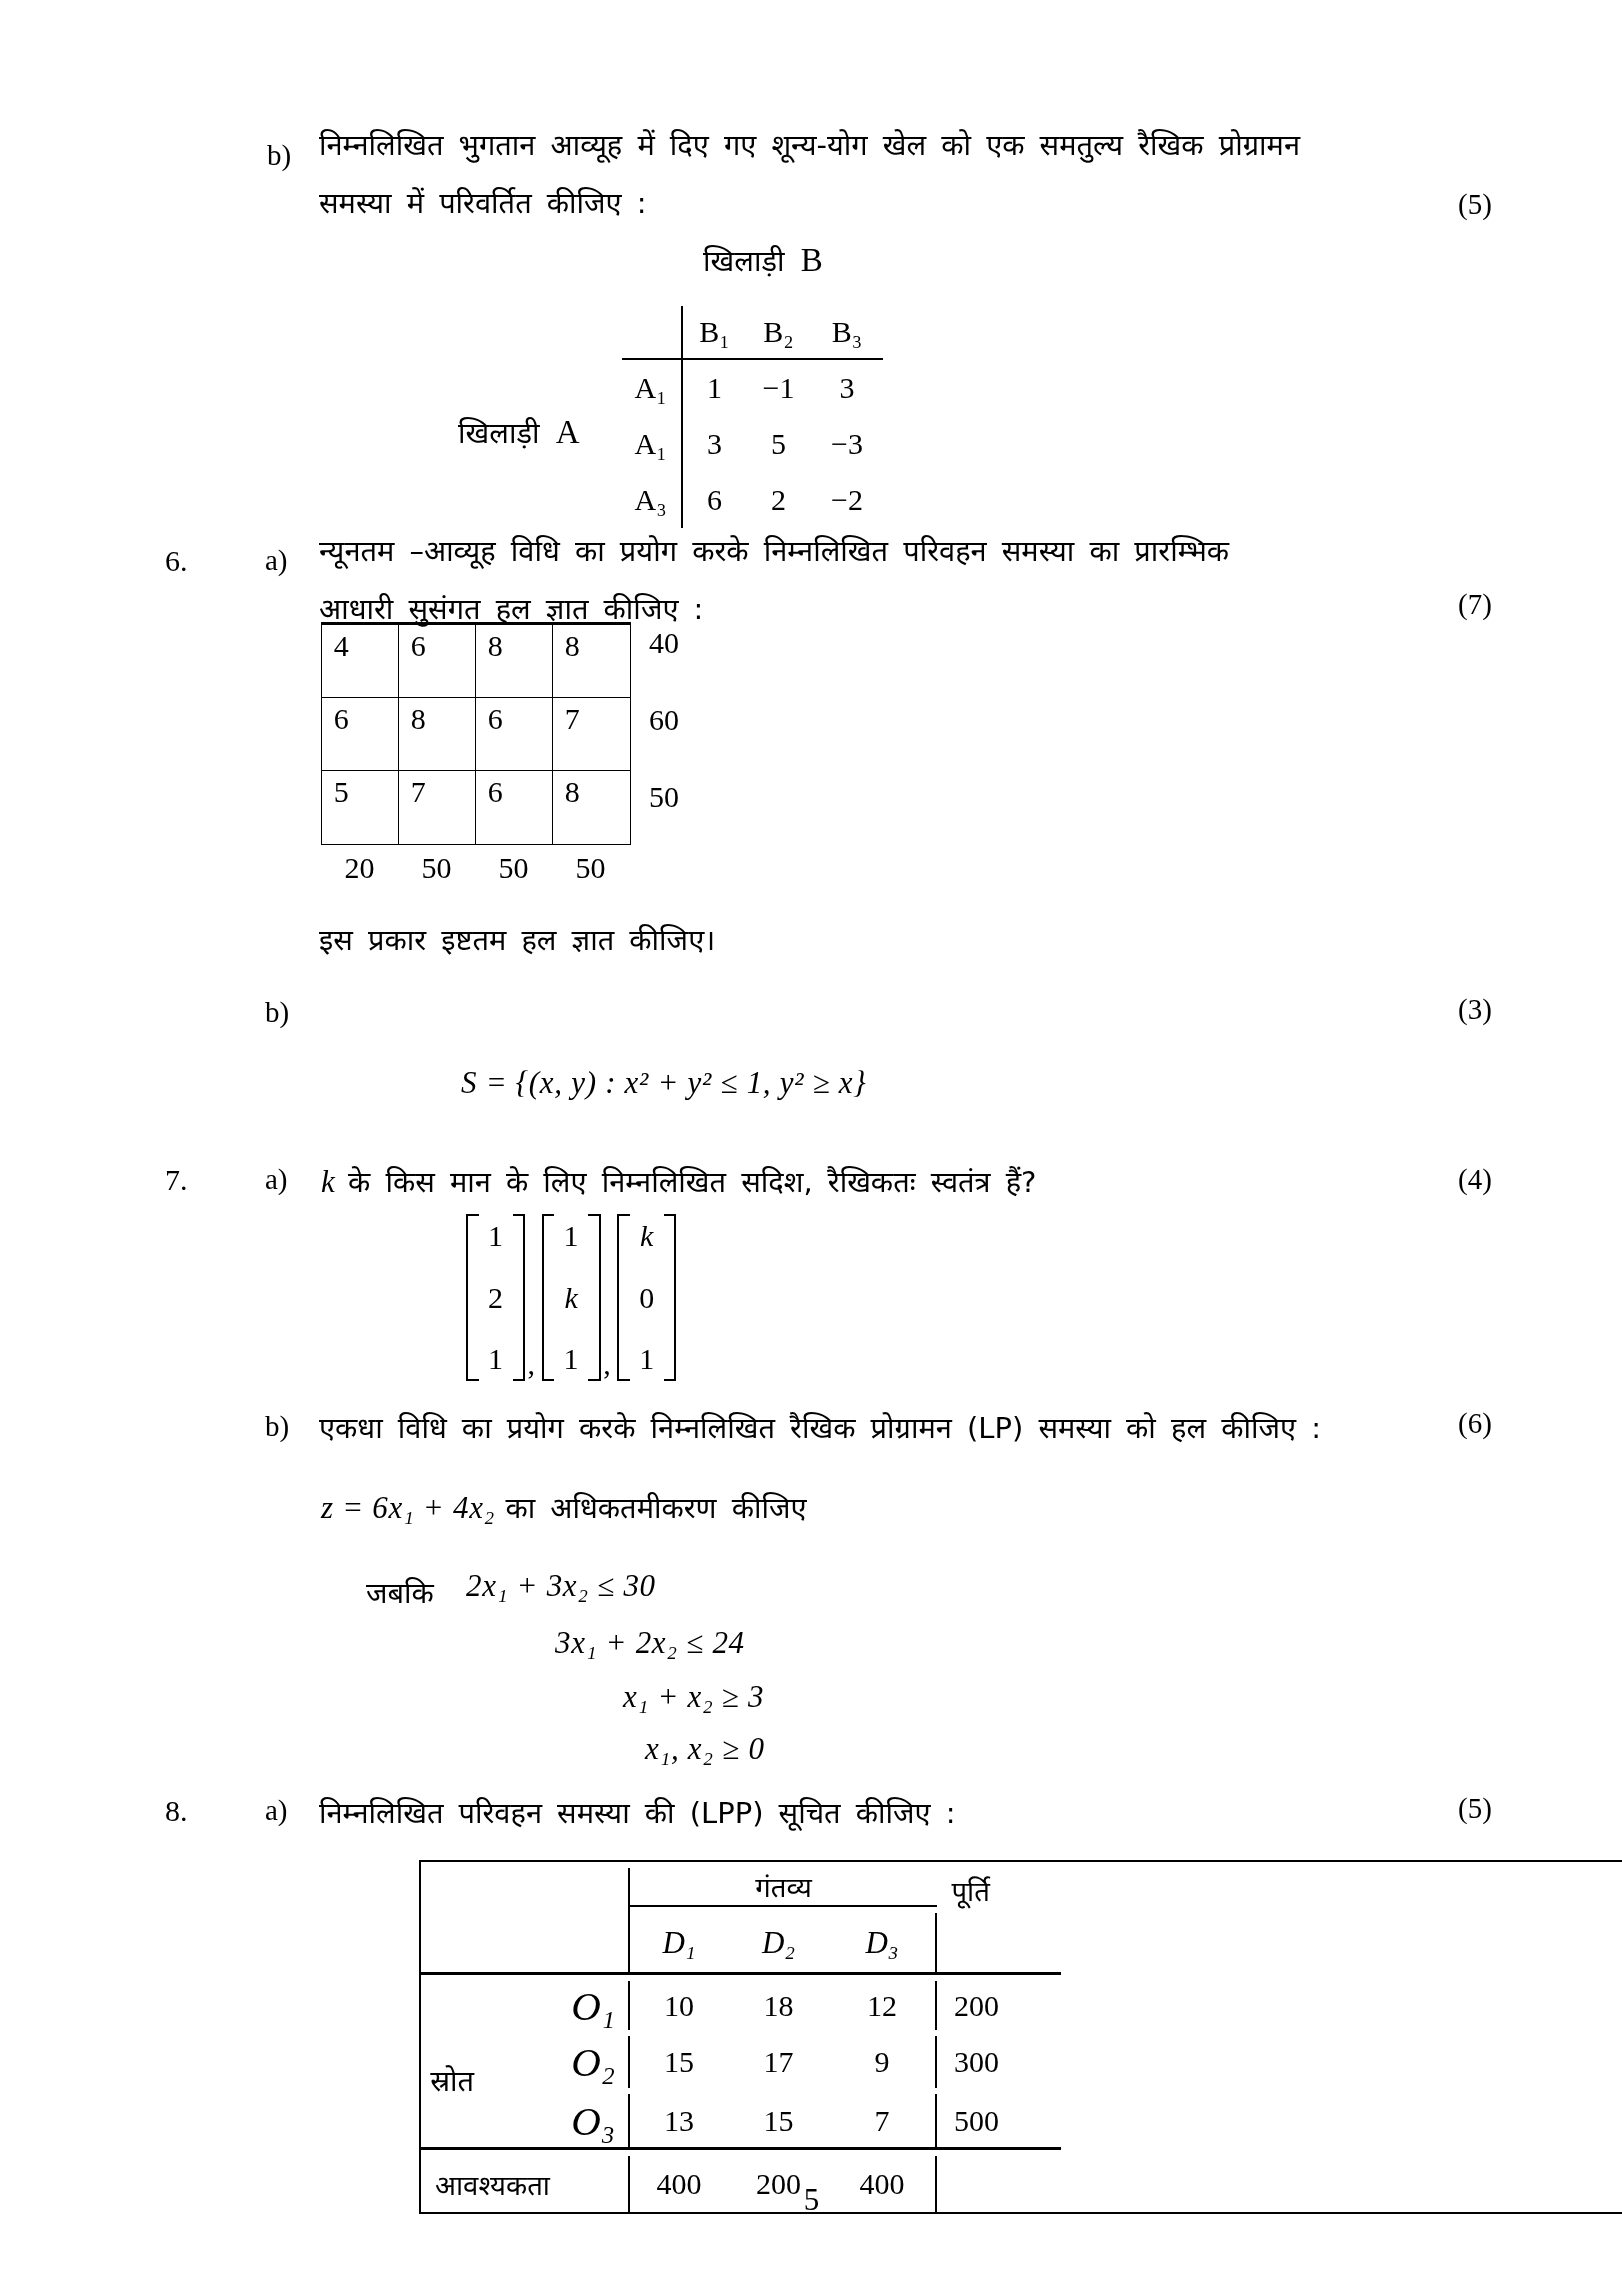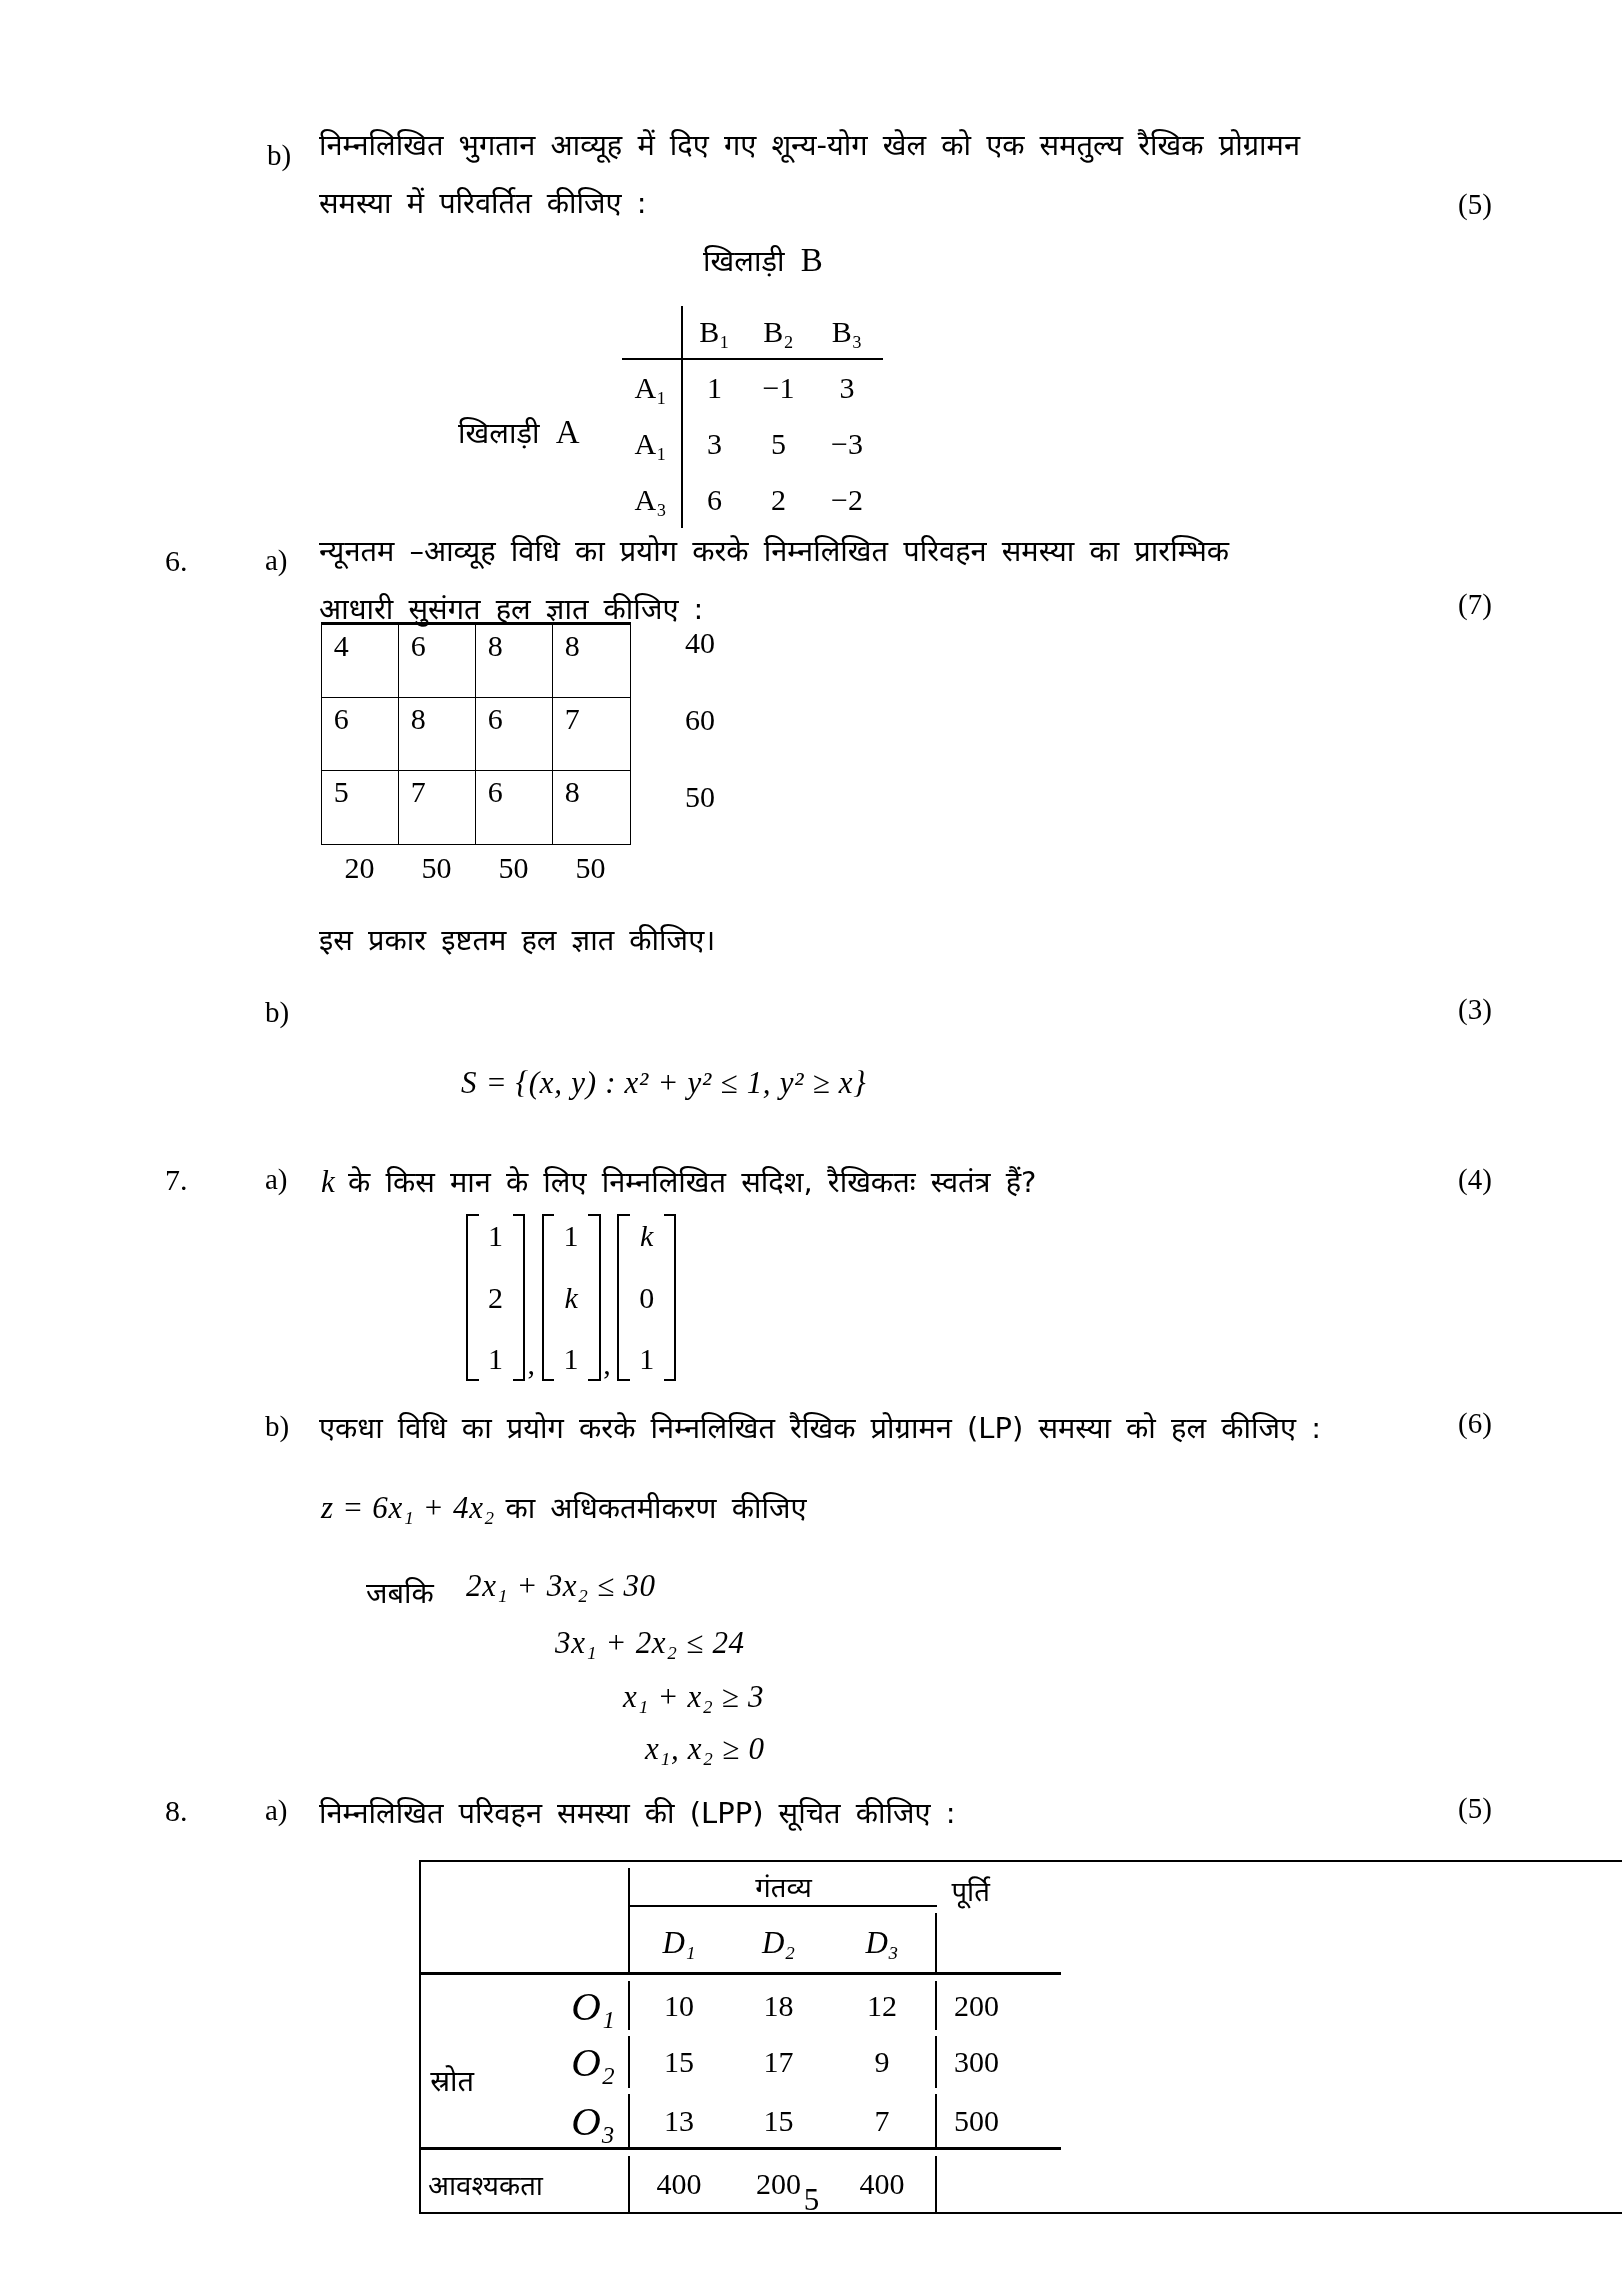--- a/index.html
+++ b/index.html
@@ -29,41 +29,41 @@
   .gc.vline{border-left:2px solid #000;}
 
   
   .t6-grid{display:grid;grid-template-columns:repeat(4,77px);
            border:1.3px solid #000;border-top:3.3px solid #000;}
   .t6c{width:77px;height:73px;border-right:1.3px solid #000;border-bottom:1.3px solid #000;
        box-sizing:border-box;font-family:"Liberation Serif", serif;font-size:30px;
        padding:3.9px 0 0 11.8px;}
   .t6c.lastcol{border-right:none;}
   .t6c.lastrow{border-bottom:none;}
-  .t6-supply div{height:73px;font-family:"Liberation Serif", serif;font-size:30px;padding-top:3.9px;margin-left:36px;}
+  .t6-supply div{height:73px;font-family:"Liberation Serif", serif;font-size:30px;padding-top:3.9px;}
   .t6-demand{display:flex;width:309px;}
   .t6-demand div{width:77px;text-align:center;font-family:"Liberation Serif", serif;font-size:30px;}
 
   
   .t8{display:grid;grid-template-columns:209px 98px 101px 108px 124px;
       border:2.6px solid #000;position:relative;background:#fff;}
   .t8 .c{box-sizing:border-box;display:flex;align-items:center;justify-content:center;
          font-family:"Liberation Serif", serif;font-size:30px;margin-top:6px;}
   .t8 .colsep{border-right:2px solid #000;}
   .t8 .dest{grid-column:2/5;height:39px;border-bottom:2px solid #000;}
   .t8 .empty-tl{grid-column:1;grid-row:1/3;border-right:2px solid #000;border-bottom:3.3px solid #000;}
   .t8 .supply-hd{grid-column:5;grid-row:1/3;align-items:flex-start;justify-content:flex-start;
                  padding:3.9px 0 0 14.4px;border-bottom:3.3px solid #000;}
   .t8 .dcell{height:62px;border-bottom:3.3px solid #000;font-style:italic;font-size:31px;}
   .t8 .ocell{justify-content:flex-end;padding-right:13px;font-style:italic;font-size:41px;padding-left:21px;}
   .t8 .vrow3{height:49px;}
   .t8 .vrow4{height:52px;}
   .t8 .vrow5{height:56px;border-bottom:3.3px solid #000;}
   .t8 .dem{height:56px;}
-  .t8 .demlab{justify-content:flex-start;padding-left:7px;
+  .t8 .demlab{justify-content:flex-start;padding-left:14px;
               font-family:"DejaVu Sans", sans-serif;font-size:27.5px;}
   .t8 .supv{justify-content:flex-start;padding-left:17px;}
   .t8 .srot{position:absolute;left:9.2px;top:217px;transform:translateY(-50%);
             font-family:"DejaVu Sans", sans-serif;font-size:29px;}
 
   
   .vecs{display:flex;align-items:stretch;height:167px;}
   .vec{display:flex;}
   .vbl{width:10.5px;border-left:2.6px solid #000;border-top:2.6px solid #000;border-bottom:2.6px solid #000;}
   .vbr{width:10.5px;border-right:2.6px solid #000;border-top:2.6px solid #000;border-bottom:2.6px solid #000;}

